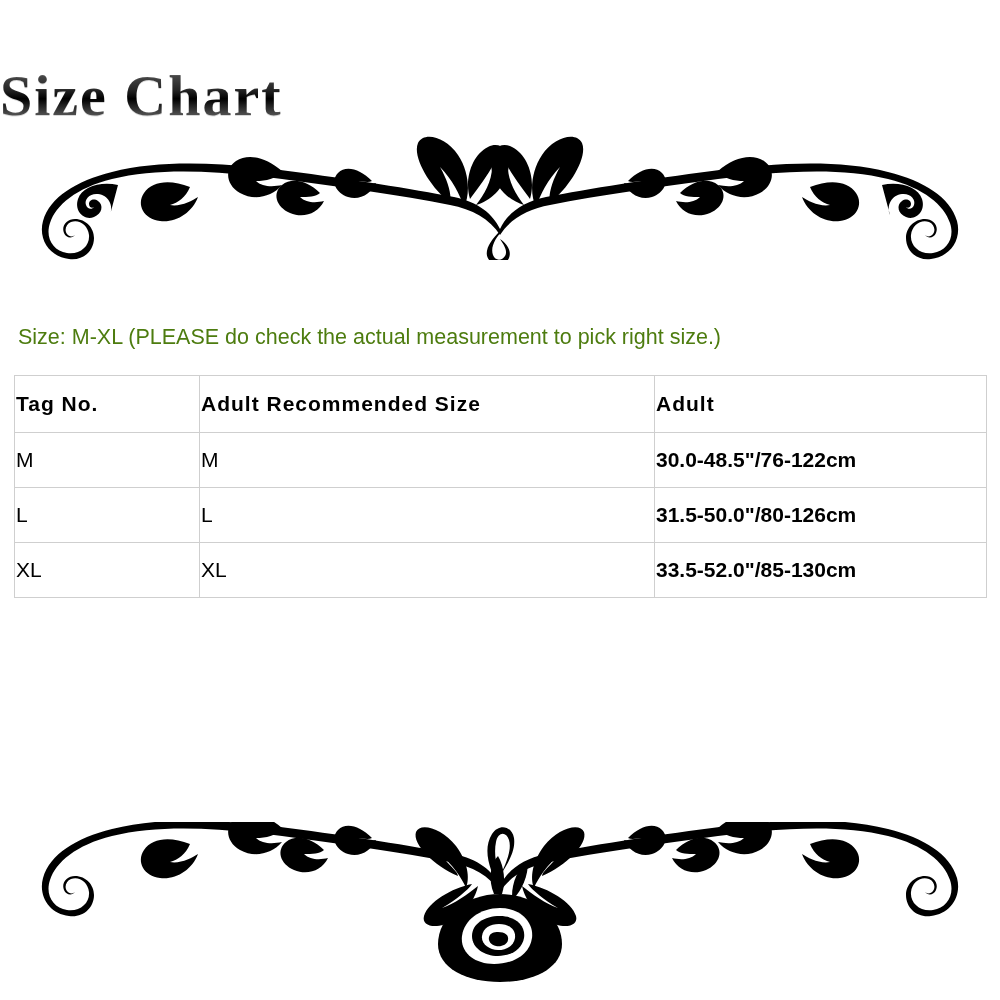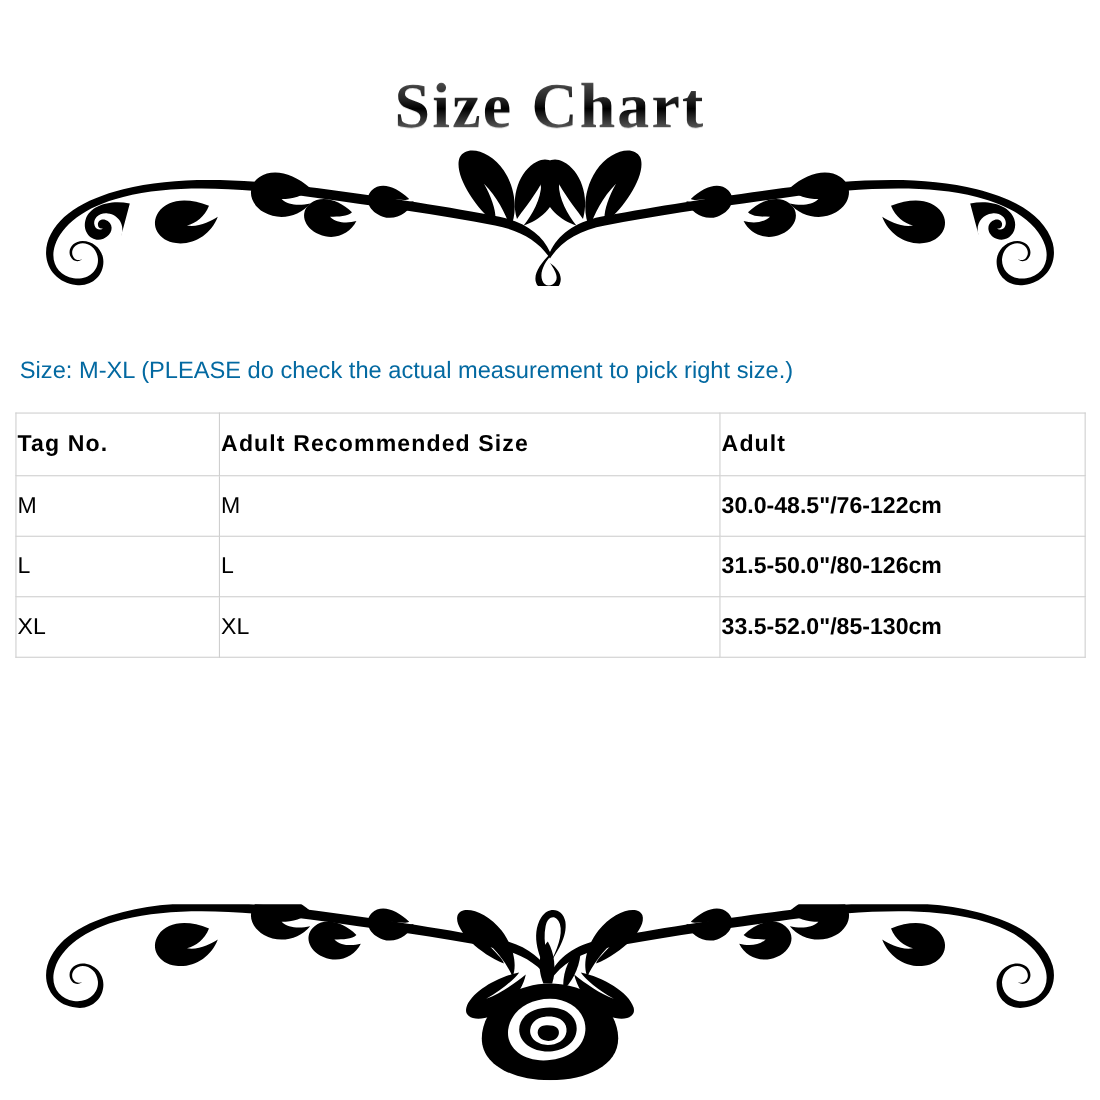--- a/index.html
+++ b/index.html
@@ -18,21 +18,20 @@
 
   .page {
     width: 1000px;
     height: 1000px;
     position: relative;
     box-sizing: border-box;
   }
 
   
   .title-wrap {
-    text-align: center;
     padding-top: 62px;
   }
   .title {
     display: inline-block;
     font-family: "Liberation Serif", serif;
     font-weight: bold;
     font-size: 58px;
     letter-spacing: 2px;
     background: linear-gradient(180deg, #7b7b7b 0%, #2b2b2b 42%, #000000 55%, #5a5a5a 78%, #9a9a9a 100%);
     -webkit-background-clip: text;
@@ -57,21 +56,21 @@
     bottom: 18px;
   }
 
   
   .text-block {
     margin: 62px 18px 0 18px;
     font-size: 21.5px;
     line-height: 1.42;
   }
   .line-black {
-    color: #0369a1;
+    color: #4d7c0f;
     margin-bottom: 19px;
   }
   .line-red {
     color: #ff0000;
   }
   .inline-black { color: #000; }
 
   
   table.size-table {
     margin: 22px 14px 0 14px;

